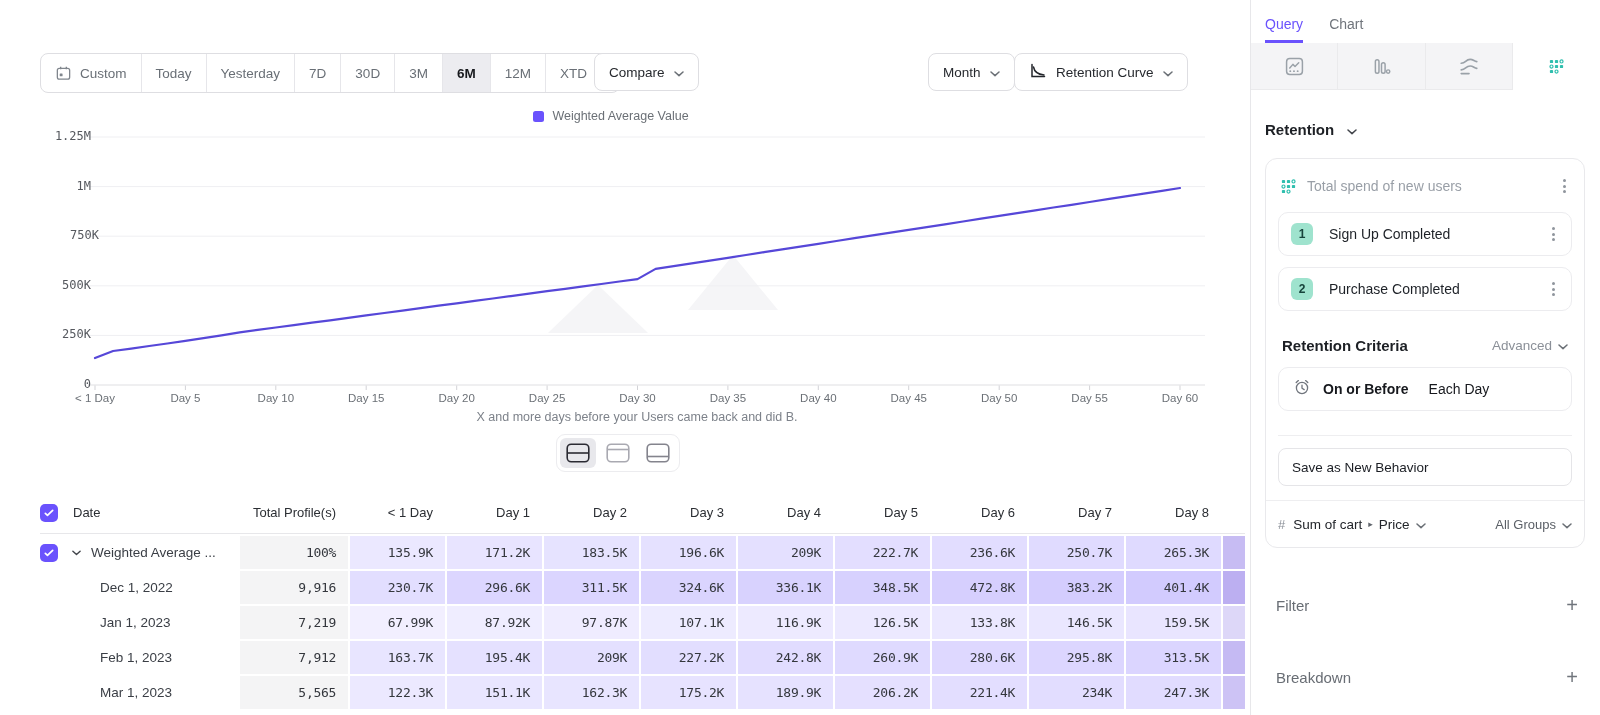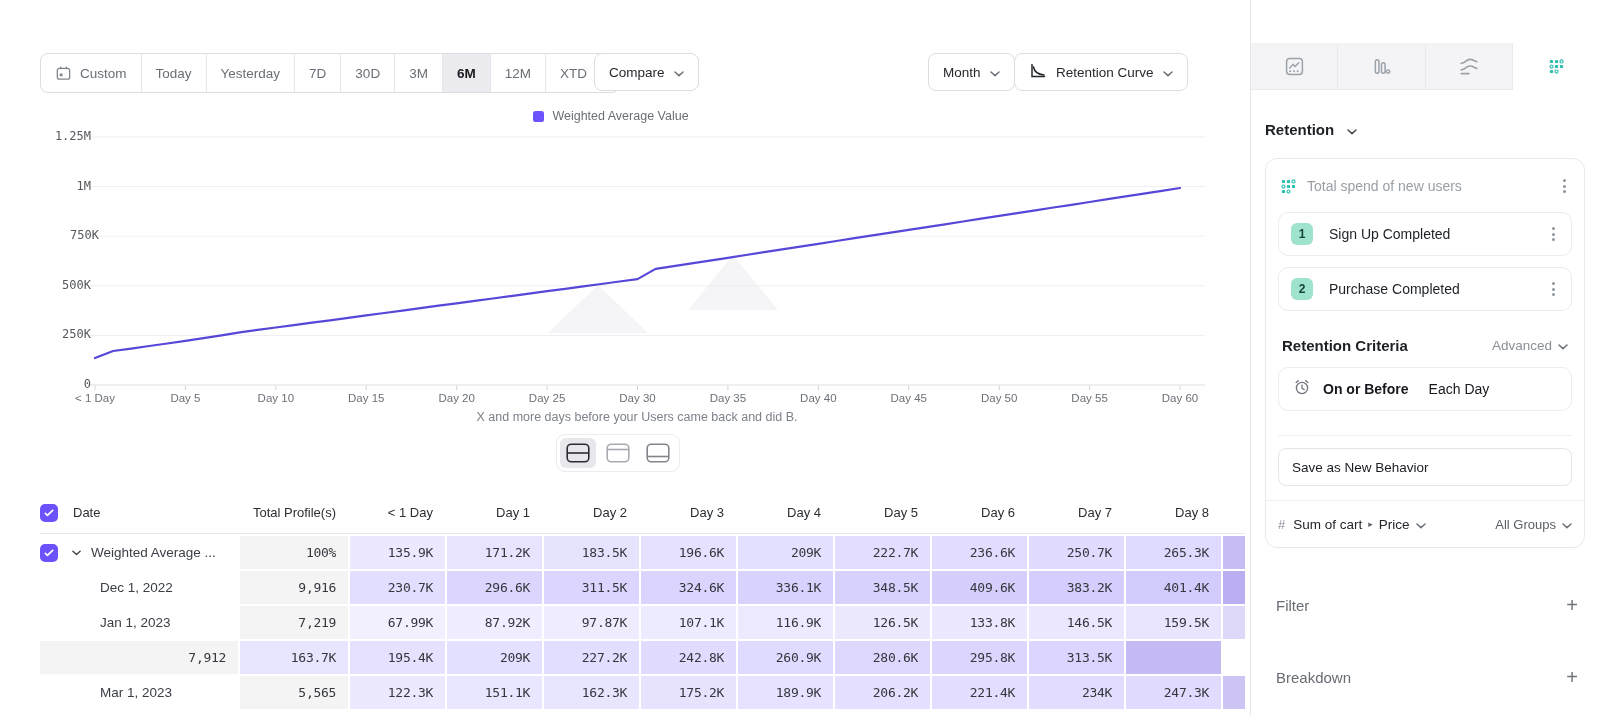--- a/index.html
+++ b/index.html
@@ -288,21 +288,21 @@
           <div class="c l datecell sub">
             <span>Dec 1, 2022</span>
           </div>
           <div class="c mono tot">9,916</div>
           <div class="c mono" style="background:rgba(106,82,253,0.194)">230.7K</div>
           <div class="c mono" style="background:rgba(106,82,253,0.235)">296.6K</div>
           <div class="c mono" style="background:rgba(106,82,253,0.244)">311.5K</div>
           <div class="c mono" style="background:rgba(106,82,253,0.252)">324.6K</div>
           <div class="c mono" style="background:rgba(106,82,253,0.259)">336.1K</div>
           <div class="c mono" style="background:rgba(106,82,253,0.267)">348.5K</div>
-          <div class="c mono" style="background:rgba(106,82,253,0.277)">409.6K</div>
+          <div class="c mono" style="background:rgba(106,82,253,0.277)">472.8K</div>
           <div class="c mono" style="background:rgba(106,82,253,0.288)">383.2K</div>
           <div class="c mono" style="background:rgba(106,82,253,0.300)">401.4K</div>
           <div class="c" style="background:#bcaff1"></div>
         </div>
         <div class="trow">
           <div class="c l datecell sub">
             <span>Jan 1, 2023</span>
           </div>
           <div class="c mono tot">7,219</div>
           <div class="c mono" style="background:rgba(106,82,253,0.092)">67.99K</div>
@@ -310,20 +310,23 @@
           <div class="c mono" style="background:rgba(106,82,253,0.111)">97.87K</div>
           <div class="c mono" style="background:rgba(106,82,253,0.117)">107.1K</div>
           <div class="c mono" style="background:rgba(106,82,253,0.123)">116.9K</div>
           <div class="c mono" style="background:rgba(106,82,253,0.129)">126.5K</div>
           <div class="c mono" style="background:rgba(106,82,253,0.133)">133.8K</div>
           <div class="c mono" style="background:rgba(106,82,253,0.141)">146.5K</div>
           <div class="c mono" style="background:rgba(106,82,253,0.149)">159.5K</div>
           <div class="c" style="background:#ddd7f8"></div>
         </div>
         <div class="trow">
+          <div class="c l datecell sub">
+            <span>Feb 1, 2023</span>
+          </div>
           <div class="c mono tot">7,912</div>
           <div class="c mono" style="background:rgba(106,82,253,0.152)">163.7K</div>
           <div class="c mono" style="background:rgba(106,82,253,0.172)">195.4K</div>
           <div class="c mono" style="background:rgba(106,82,253,0.180)">209K</div>
           <div class="c mono" style="background:rgba(106,82,253,0.191)">227.2K</div>
           <div class="c mono" style="background:rgba(106,82,253,0.201)">242.8K</div>
           <div class="c mono" style="background:rgba(106,82,253,0.212)">260.9K</div>
           <div class="c mono" style="background:rgba(106,82,253,0.225)">280.6K</div>
           <div class="c mono" style="background:rgba(106,82,253,0.234)">295.8K</div>
           <div class="c mono" style="background:rgba(106,82,253,0.245)">313.5K</div>
@@ -342,20 +345,24 @@
           <div class="c mono" style="background:rgba(106,82,253,0.178)">206.2K</div>
           <div class="c mono" style="background:rgba(106,82,253,0.188)">221.4K</div>
           <div class="c mono" style="background:rgba(106,82,253,0.196)">234K</div>
           <div class="c mono" style="background:rgba(106,82,253,0.204)">247.3K</div>
           <div class="c" style="background:#cdc3f5"></div>
         </div>
       </div>
   </div>
 
   <div class="sidebar">
+    <div class="tabs" id="side-tabs">
+        <div class="tab active" style="color: rgb(106, 82, 253);">Query</div>
+        <div class="tab">Chart</div>
+      </div>
     <div class="icontabs" id="icontabs">
         <div class="itab">
           <svg width="19" height="19" viewBox="0 0 18 18">
             <rect x="1.5" y="1.5" width="15" height="15" rx="3" fill="none" stroke="currentColor" stroke-width="1.4"></rect>
             <path d="M4.5 10.5L7.5 7l2 2 3.5-3.5" fill="none" stroke="currentColor" stroke-width="1.4" stroke-linecap="round" stroke-linejoin="round"></path>
             <circle cx="5" cy="13.4" r="0.9" fill="currentColor"></circle>
             <circle cx="8.5" cy="13.4" r="0.9" fill="currentColor"></circle>
             <circle cx="12" cy="13.4" r="0.9" fill="currentColor"></circle>
           </svg>
         </div>

